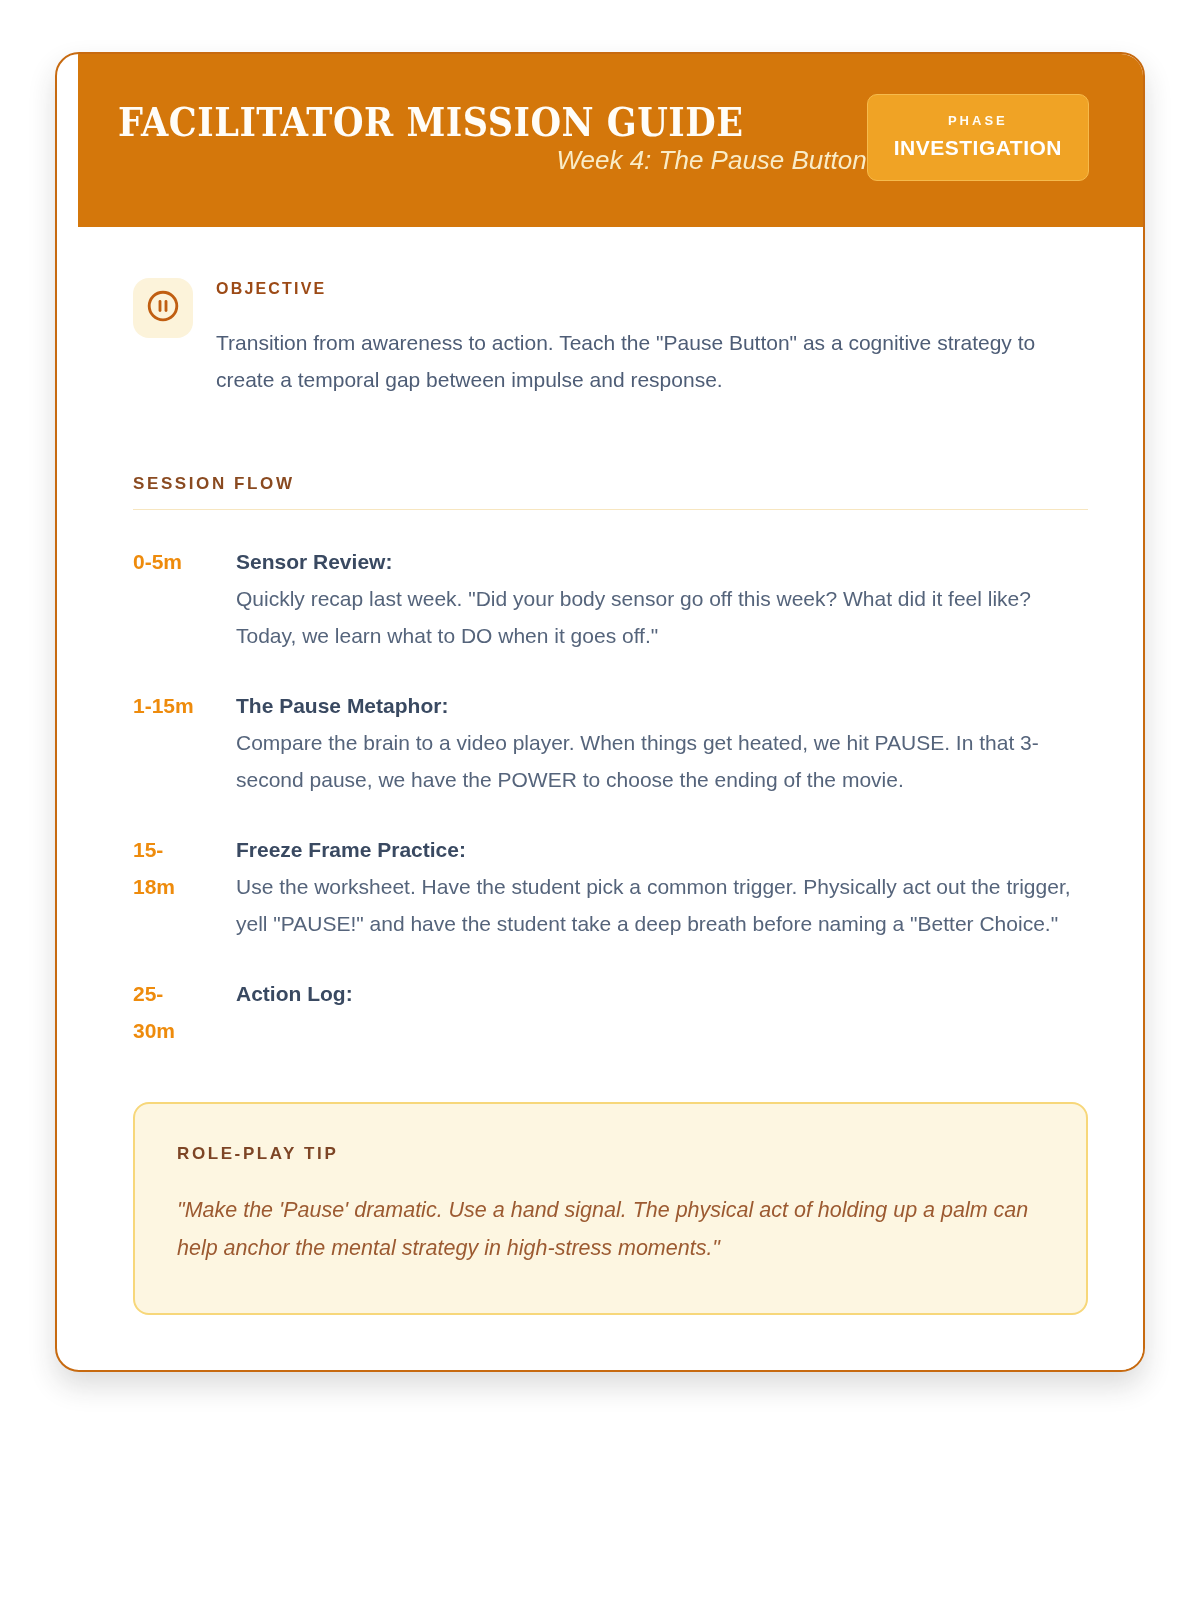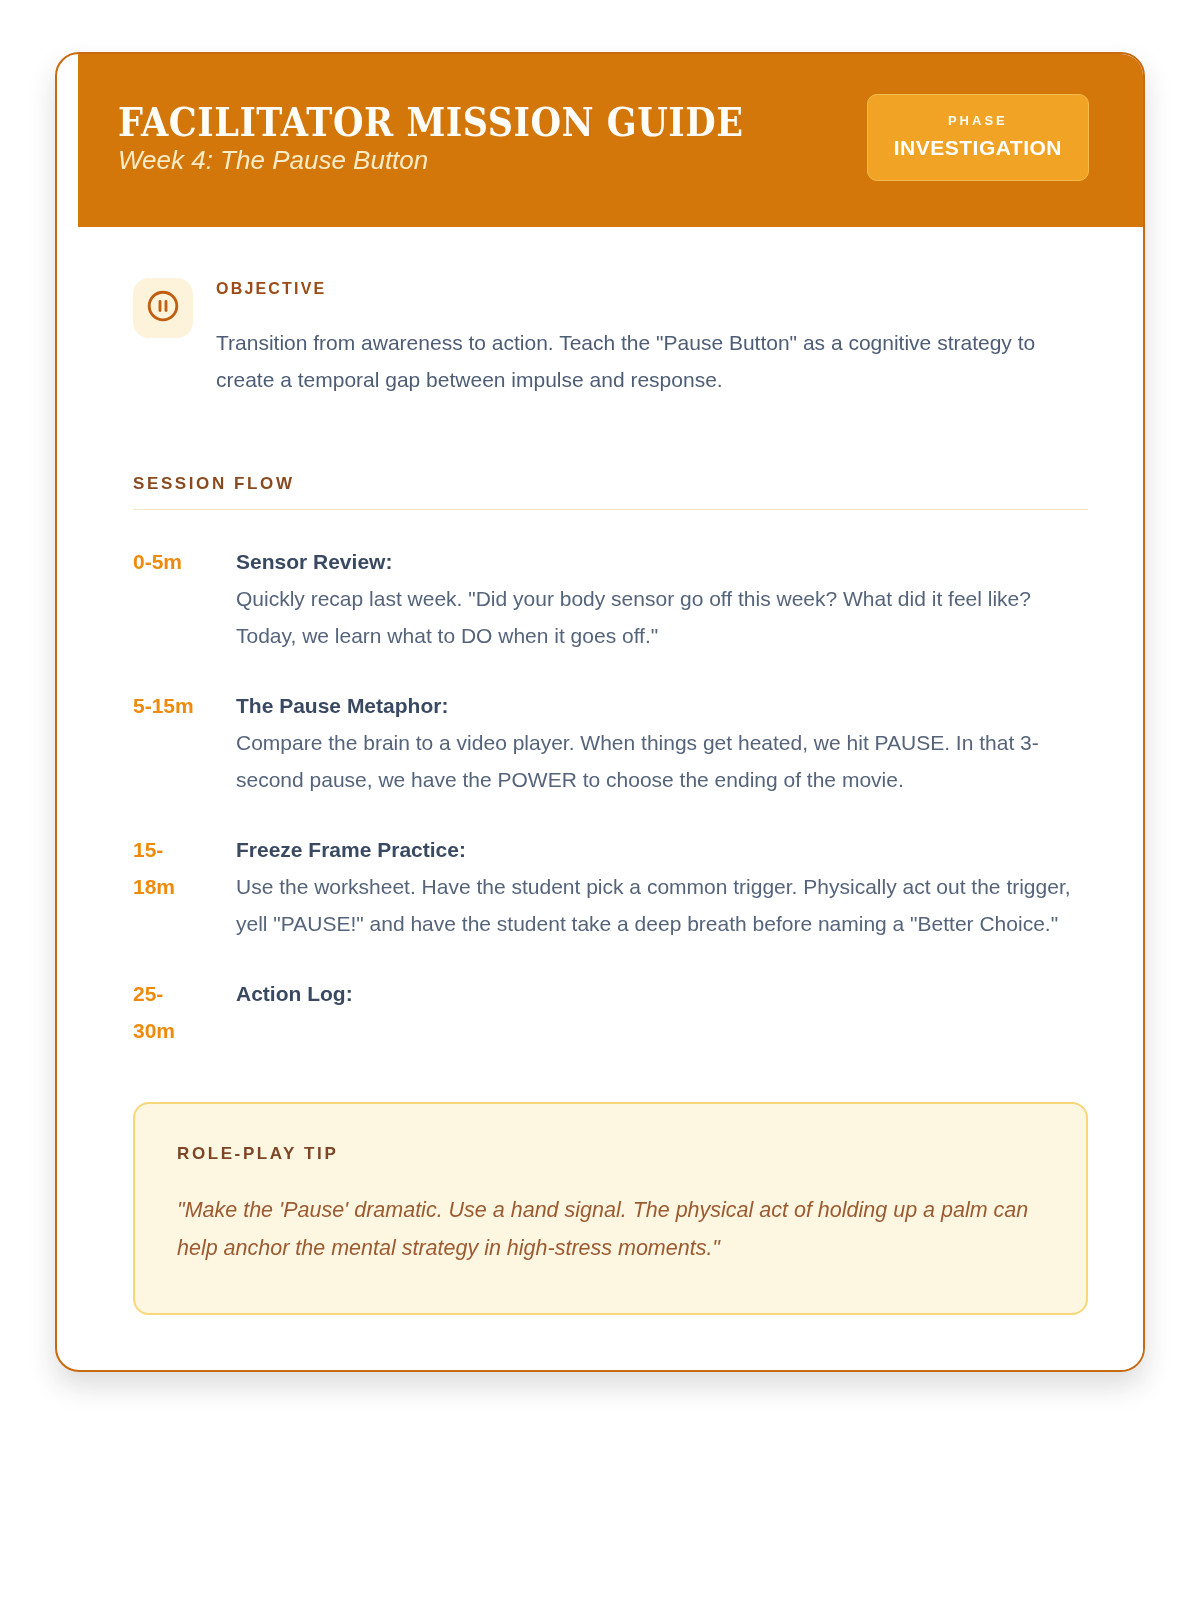--- a/index.html
+++ b/index.html
@@ -35,20 +35,21 @@
     font-stretch: condensed;
     font-size: 39px;
     letter-spacing: 0.5px;
     color: #fffdf8;
   }
   .subtitle {
     margin-top: 0;
     font-style: italic;
     font-size: 26px;
     color: #f9ecc7;
+    text-align: right;
   }
   .badge {
     background: #f0a325;
     border: 1px solid #f6bb4d;
     border-radius: 10px;
     padding: 18px 26px 20px;
     min-width: 218px;
     text-align: center;
   }
   .badge-label {
@@ -174,21 +175,21 @@
 
     <div class="flow-item">
       <div class="flow-time">0-5m</div>
       <div>
         <div class="flow-title">Sensor Review:</div>
         <div class="flow-text">Quickly recap last week. "Did your body sensor go off this week? What did it feel like? Today, we learn what to DO when it goes off."</div>
       </div>
     </div>
 
     <div class="flow-item">
-      <div class="flow-time">5-15m</div>
+      <div class="flow-time">1-15m</div>
       <div>
         <div class="flow-title">The Pause Metaphor:</div>
         <div class="flow-text">Compare the brain to a video player. When things get heated, we hit PAUSE. In that 3-second pause, we have the POWER to choose the ending of the movie.</div>
       </div>
     </div>
 
     <div class="flow-item">
       <div class="flow-time">15-18m</div>
       <div>
         <div class="flow-title">Freeze Frame Practice:</div>

